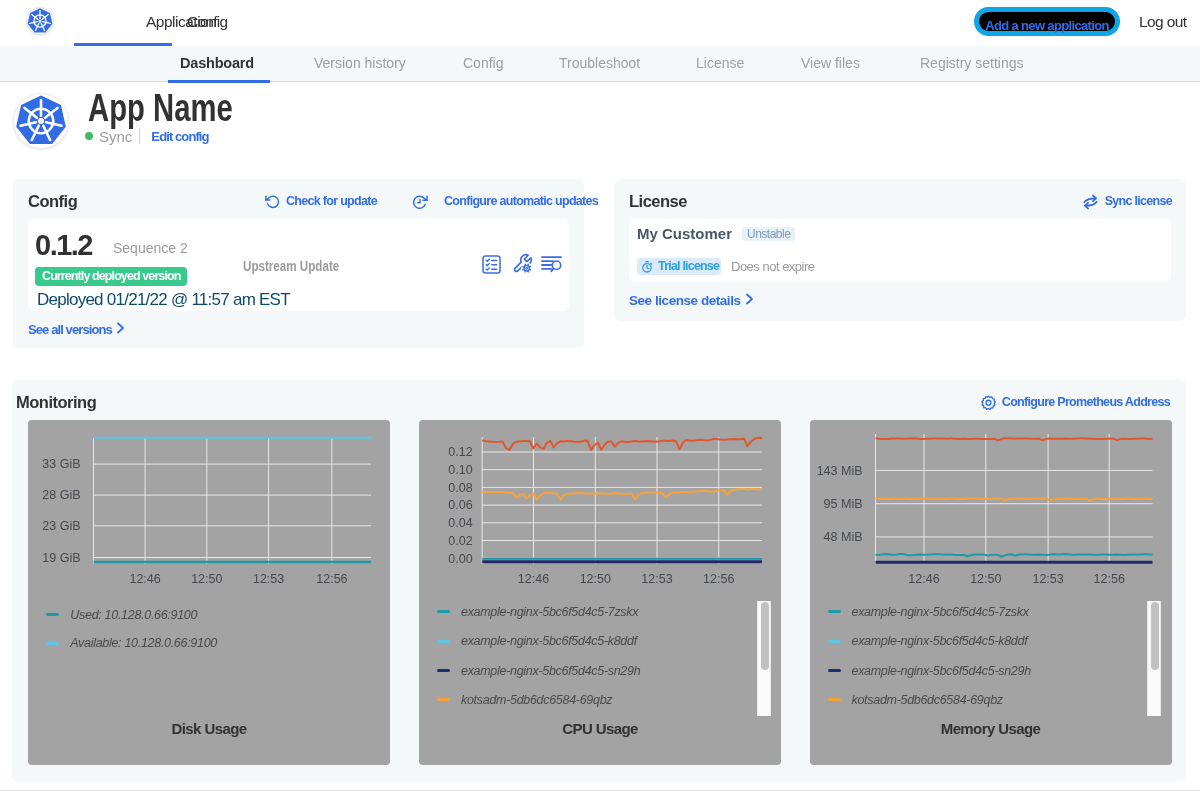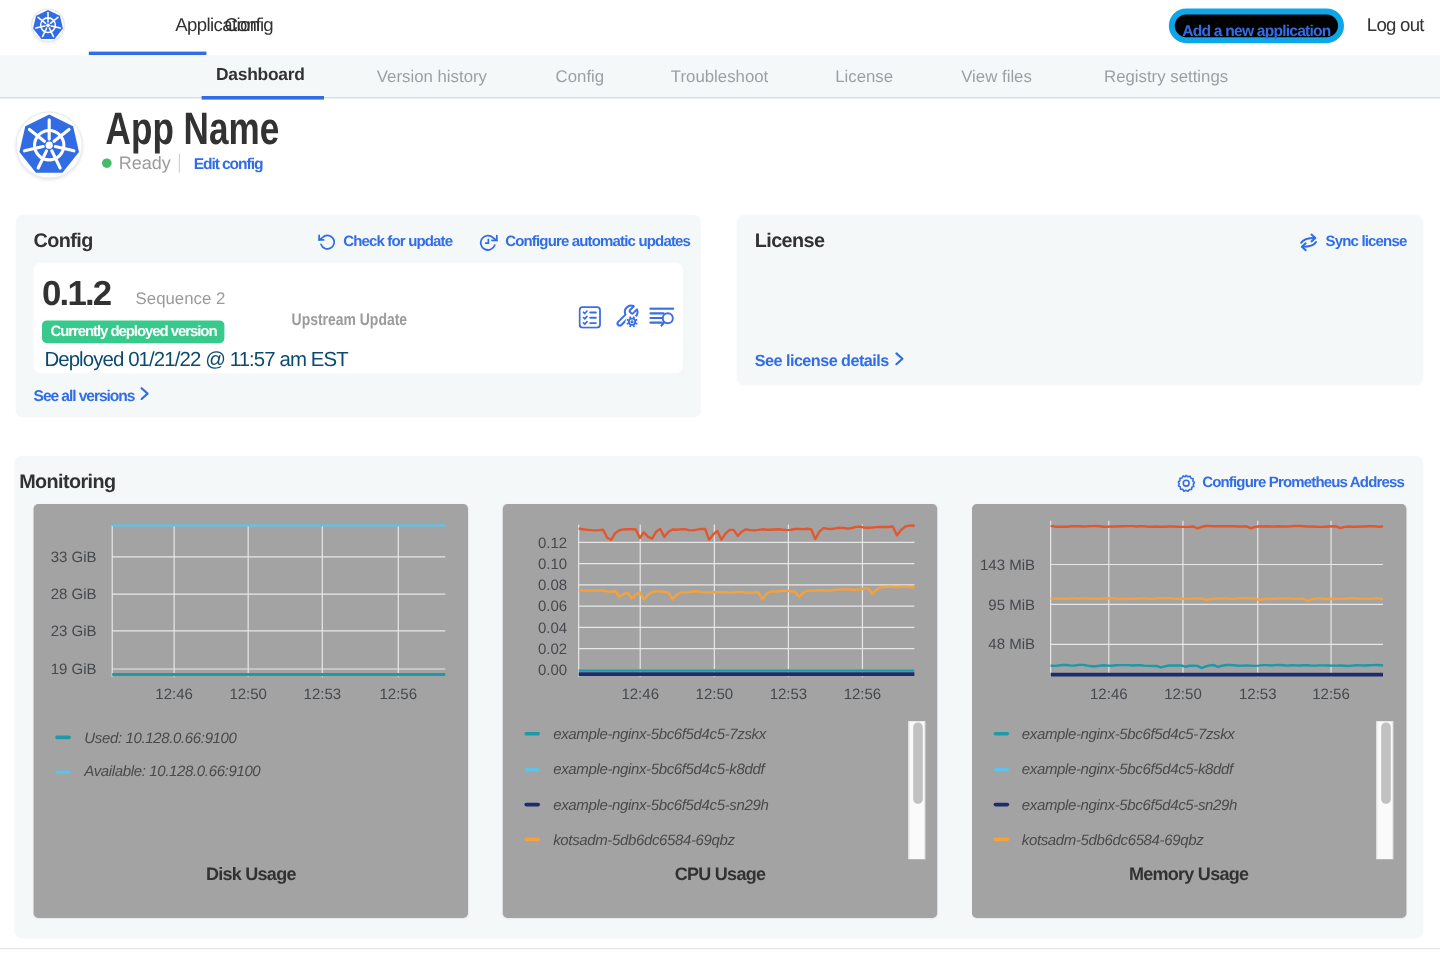--- a/index.html
+++ b/index.html
@@ -88,35 +88,35 @@
 </div>
 
 <div class="app-icon">
   <svg width="52" height="52" viewBox="0 0 100 100">
       <use href="#k8s"></use>
     </svg>
 </div>
 <div class="app-name">App Name</div>
 <div class="status-row">
   <span class="dot"></span>
-    <span class="ready">Ready</span>
+    <span class="ready">Sync</span>
   <span class="vdiv"></span>
   <span class="link" style="font-size:13px; letter-spacing:-0.9px;">Edit config</span>
 </div>
 
 <div class="card" style="left:13px; top:179px; width:571px; height:169px;">
   <h2 style="position:absolute; left:15px; top:13px;">Config</h2>
   <div class="toplink" style="left:252px; top:15px;">
     <svg width="15" height="15" viewBox="0 0 24 24" fill="none" stroke="#326de6" stroke-width="2.3" stroke-linecap="round" stroke-linejoin="round">
         <polyline points="1.5 3.5 1.5 9.5 7.5 9.5"></polyline>
         <path d="M4.1 15.5 a9 9 0 1 0 2.1-9.4 L1.5 9.5"></path>
       </svg>
     <span>Check for update</span>
   </div>
-  <div class="toplink" style="left:386px; top:15px;">
+  <div class="toplink" style="left:399px; top:15px;gap:10px;">
     <svg width="16" height="16" viewBox="0 0 24 24" fill="none" stroke="#326de6" stroke-width="2.2" stroke-linecap="round" stroke-linejoin="round">
         <polyline points="22.5 3.5 22.5 9.5 16.5 9.5"></polyline>
         <path d="M19.9 15.5 a9 9 0 1 1-2.1-9.4 L22.5 9.5"></path>
         <path d="M12 8.2 L12 13 L8.6 13"></path>
       </svg>
     <span>Configure automatic updates</span>
   </div>
   <div class="whitebox" style="left:15px; top:40px; width:541px; height:92px;">
     <span style="position:absolute; left:7px; top:10px; font-size:29px; font-weight:700; letter-spacing:-1.5px; color:#323232;">0.1.2</span>
     <span style="position:absolute; left:85px; top:21px; font-size:14px; color:#9b9b9b;">Sequence 2</span>
@@ -165,20 +165,33 @@
 <div class="card" style="left:614px; top:179px; width:572px; height:142px;">
   <h2 style="position:absolute; left:15px; top:13px;">License</h2>
   <div class="toplink" style="right:14px; top:15px;">
     <svg width="17" height="16" viewBox="0 0 17 16" fill="none" stroke="#326de6" stroke-width="1.7" stroke-linecap="round" stroke-linejoin="round">
         <path d="M2.3 8.3 C4.3 5.0 8.8 4.3 13.6 4.3"></path>
         <path d="M10.9 1.5 L14.1 4.3 L10.9 7.2"></path>
         <path d="M14.7 7.7 C12.7 11.0 8.2 11.7 3.4 11.7"></path>
         <path d="M6.1 8.8 L2.9 11.7 L6.1 14.5"></path>
       </svg>
     <span>Sync license</span>
+  </div>
+  <div class="whitebox" style="left:15px; top:40px; width:542px; height:63px;">
+    <span style="position:absolute; left:8px; top:6px; font-size:15px; font-weight:700; color:#46596a;">My Customer</span>
+    <span style="position:absolute; left:113px; top:8px; height:14px; line-height:14px; padding:0 5px; background:#e8f0f8; border-radius:3px; font-size:12px; letter-spacing:-0.5px; font-weight:500; color:#7b9cba;">Unstable</span>
+    <span style="position:absolute; left:8px; top:39px; height:16.5px; line-height:16.5px; padding:0 2px 0 21px; background:#d9eafa; border-radius:4px; font-size:12.5px; letter-spacing:-0.8px; font-weight:700; color:#2e9fdc;">Trial license
+      <svg style="position:absolute; left:4px; top:2.5px;" width="12" height="12" viewBox="0 0 12 12" fill="none" stroke="#2e9fdc" stroke-width="1.3" stroke-linecap="round">
+          <circle cx="6" cy="6.8" r="4.2"></circle>
+          <path d="M6 4.6 L6 6.8 L7.6 7.6"></path>
+          <path d="M4.8 0.7 L7.2 0.7"></path>
+          <path d="M9.8 2.2 L10.7 3.1"></path>
+        </svg>
+    </span>
+    <span style="position:absolute; left:102px; top:40px; font-size:13px; letter-spacing:-0.5px; color:#9b9b9b; font-weight:500;">Does not expire</span>
   </div>
   <div class="toplink" style="left:15px; top:114px; font-size:13.5px; letter-spacing:-0.45px;">See license details
     <svg class="chev" width="9" height="12" viewBox="0 0 9 12" fill="none" stroke="#326de6" stroke-width="1.8" stroke-linecap="round" stroke-linejoin="round">
         <path d="M2 1.5 L7 6 L2 10.5"></path>
       </svg>
   </div>
 </div>
 
 <div class="card" style="left:12px; top:380px; width:1174px; height:402px;">
   <h2 style="position:absolute; left:4px; top:12.5px;">Monitoring</h2>

